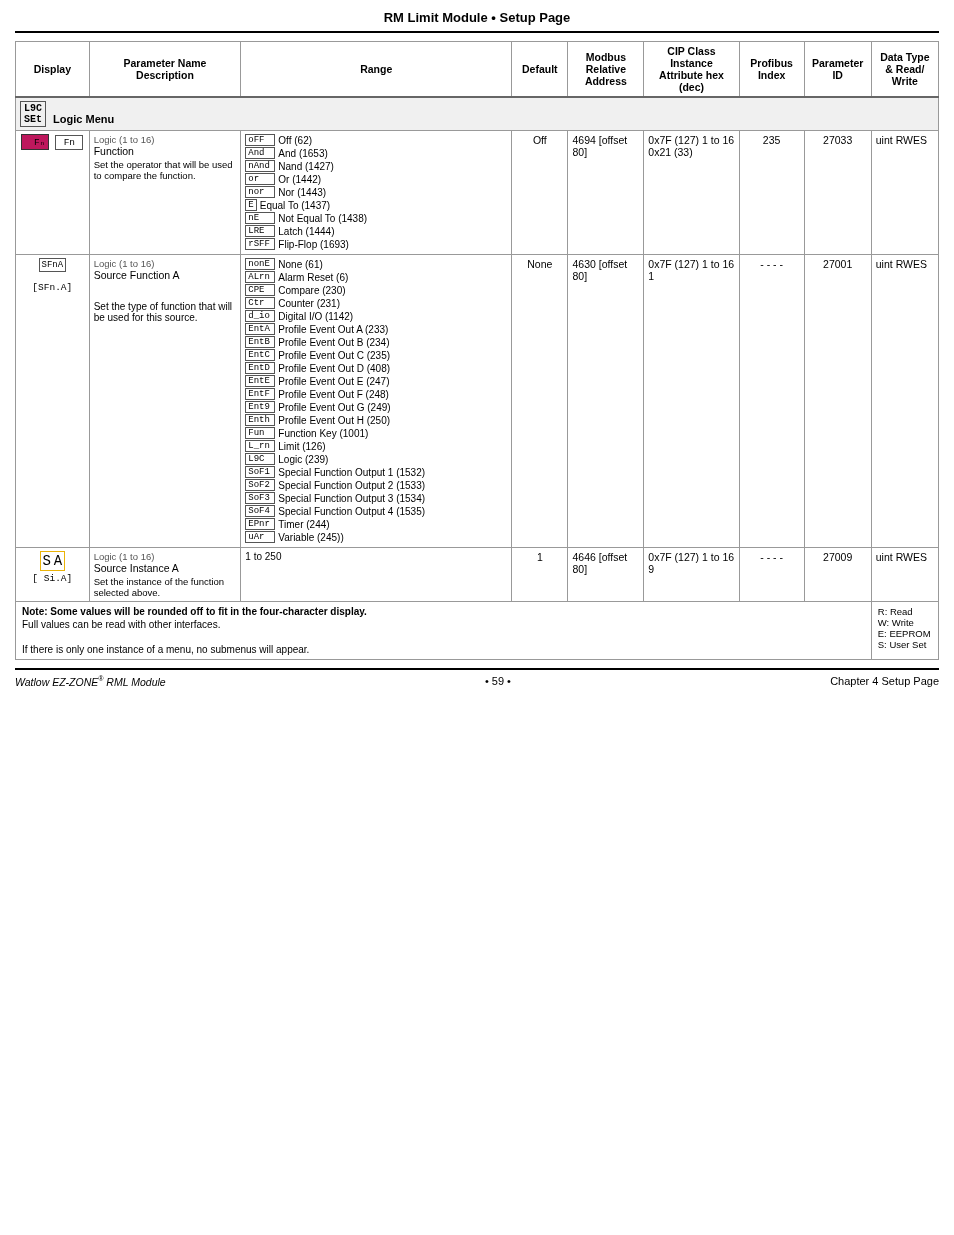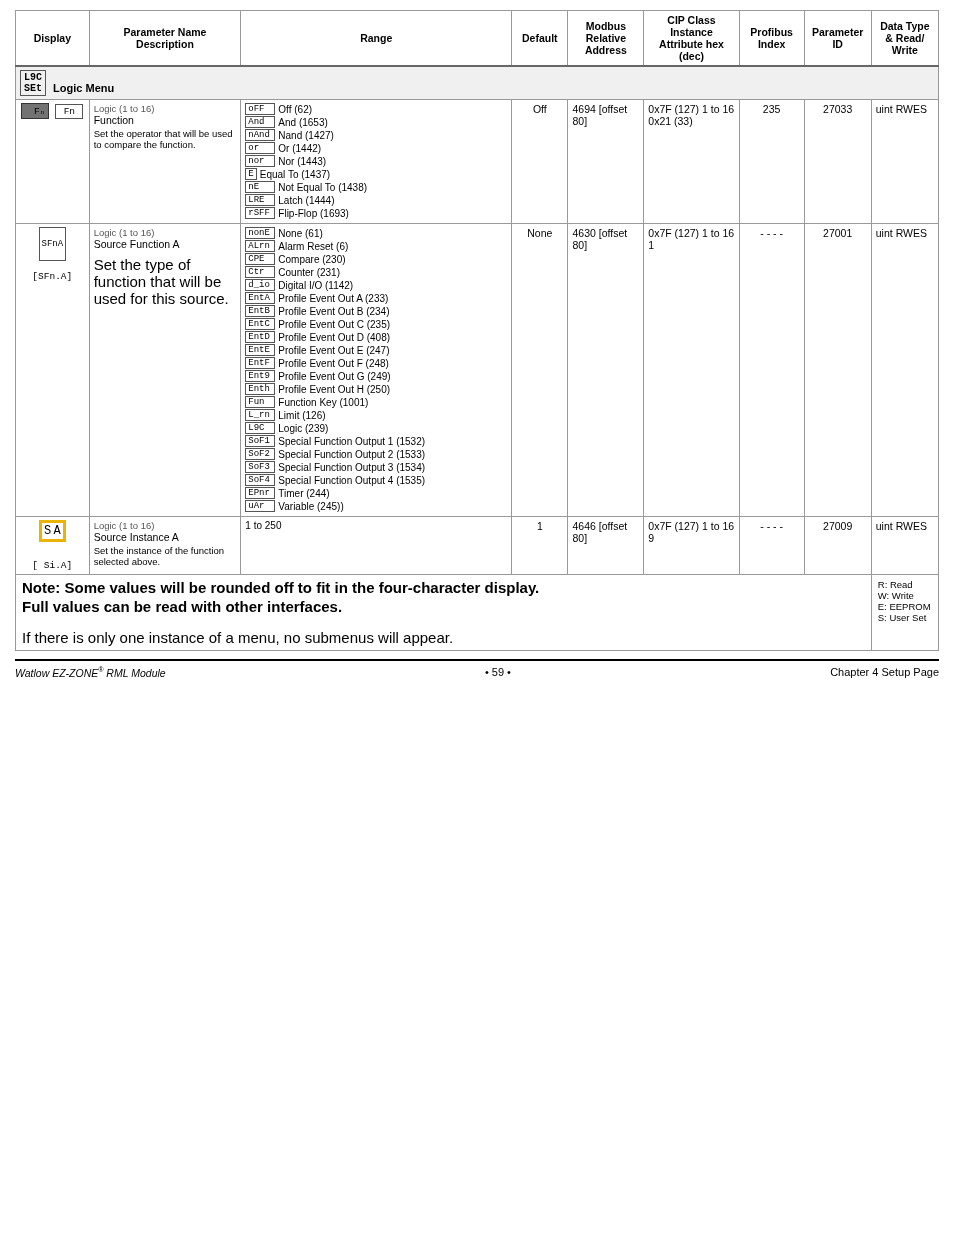--- a/index.html
+++ b/index.html
@@ -57,21 +57,21 @@
     }
     .display-cell {
       text-align: center;
       font-family: 'Courier New', monospace;
       font-size: 10px;
     }
     .display-box {
       display: inline-block;
       border: 1px solid #333;
       padding: 1px 3px;
-      background: #737373;
+      background: #be185d;
       font-family: 'Courier New', monospace;
       font-size: 9.5px;
       min-width: 28px;
       text-align: right;
       margin-bottom: 2px;
     }
     .param-name {
       font-weight: normal;
     }
     .param-logic {
@@ -92,21 +92,21 @@
       font-size: 9px;
       min-width: 30px;
       margin-right: 3px;
       white-space: nowrap;
     }
     .range-text {
       font-size: 10px;
     }
     .note-row td {
       border: 1px solid #999;
-      font-size: 15px;
+      font-size: 10px;
       padding: 4px 6px;
     }
     .footer-bar {
       display: flex;
       justify-content: space-between;
       align-items: center;
       border-top: 2px solid #000;
       margin-top: 8px;
       padding-top: 5px;
       font-size: 10.5px;
@@ -125,20 +125,21 @@
       vertical-align: super;
     }
     .center { text-align: center; }
     .small { font-size: 9.5px; }
   </style>
 </head>
 <body>
 
 <div class="page-wrapper">
 
+  <div class="page-title">RM Limit Module   •   Setup Page</div>
 
   <table class="main-table">
     <colgroup>
       <col class="col-display">
       <col class="col-param">
       <col class="col-range">
       <col class="col-default">
       <col class="col-modbus">
       <col class="col-cip">
       <col class="col-profibus">
@@ -218,27 +219,27 @@
         <td class="center">Off</td>
         <td>4694 [offset 80]</td>
         <td>0x7F (127) 1 to 16 0x21 (33)</td>
         <td class="center">235</td>
         <td class="center">27033</td>
         <td>uint RWES</td>
       </tr>
 
       <tr>
         <td class="display-cell">
-          <div style="font-family:'Courier New',monospace;font-size:9px;border:1px solid #555;padding:11px 2px;display:inline-block;margin-bottom:1px;text-align:center;">SFnA</div>
+          <div style="font-family:'Courier New',monospace;font-size:9px;border:1px solid #555;padding:1px 2px;display:inline-block;margin-bottom:1px;text-align:center;">SFnA</div>
           <div style="font-size:9.5px;margin-top:9px;">[SFn.A]</div>
         </td>
         <td>
           <div class="param-logic small">Logic (1 to 16)</div>
           <div class="param-name">Source Function A</div>
-          <div style="font-size:15px;margin-top:6px;">Set the type of function that will be used for this source.</div>
+          <div style="font-size:10px;margin-top:20px;">Set the type of function that will be used for this source.</div>
         </td>
         <td>
           <div class="range-item">
             <span class="range-box">nonE</span>
             <span class="range-text">None (61)</span>
           </div>
           <div class="range-item">
             <span class="range-box">ALrn</span>
             <span class="range-text">Alarm Reset (6)</span>
           </div>
@@ -326,21 +327,21 @@
         <td class="center">None</td>
         <td>4630 [offset 80]</td>
         <td>0x7F (127) 1 to 16 1</td>
         <td class="center">- - - -</td>
         <td class="center">27001</td>
         <td>uint RWES</td>
       </tr>
 
       <tr>
         <td class="display-cell">
-          <div style="font-family:'Courier New',monospace;font-size:12px;border:3px solid #eab308;padding:1px 2px;display:inline-block;margin-bottom:17px;text-align:center;">S A</div>
+          <div style="font-family:'Courier New',monospace;font-size:14px;border:1px solid #eab308;padding:1px 2px;display:inline-block;margin-bottom:1px;text-align:center;">S A</div>
           <div style="font-size:9.5px;margin-top:1px;">[ Si.A]</div>
         </td>
         <td>
           <div class="param-logic small">Logic (1 to 16)</div>
           <div class="param-name">Source Instance A</div>
           <div style="font-size:9.5px;margin-top:2px;">Set the instance of the function selected above.</div>
         </td>
         <td>
           <div class="range-item">
             <span class="range-text">1 to 250</span>
@@ -352,21 +353,21 @@
         <td class="center">- - - -</td>
         <td class="center">27009</td>
         <td>uint RWES</td>
       </tr>
 
       <tr class="note-row">
         <td colspan="8">
           <div style="font-weight:bold;margin-bottom:2px;">
             <span>Note: Some values will be rounded off to fit in the four-character display.</span>
           </div>
-          <div style="font-weight:bold;margin-bottom:4px;">Full values can be read with other interfaces.</div>
+          <div style="font-weight:normal;margin-bottom:4px;">Full values can be read with other interfaces.</div>
           <div style="margin-top:14px;">If there is only one instance of a menu, no submenus will appear.</div>
         </td>
         <td style="font-size:9.5px;vertical-align:top;margin-top:28px;">
           R: Read<br>W: Write<br>E: EEPROM<br>S: User Set
         </td>
       </tr>
 
     </tbody>
   </table>
 

